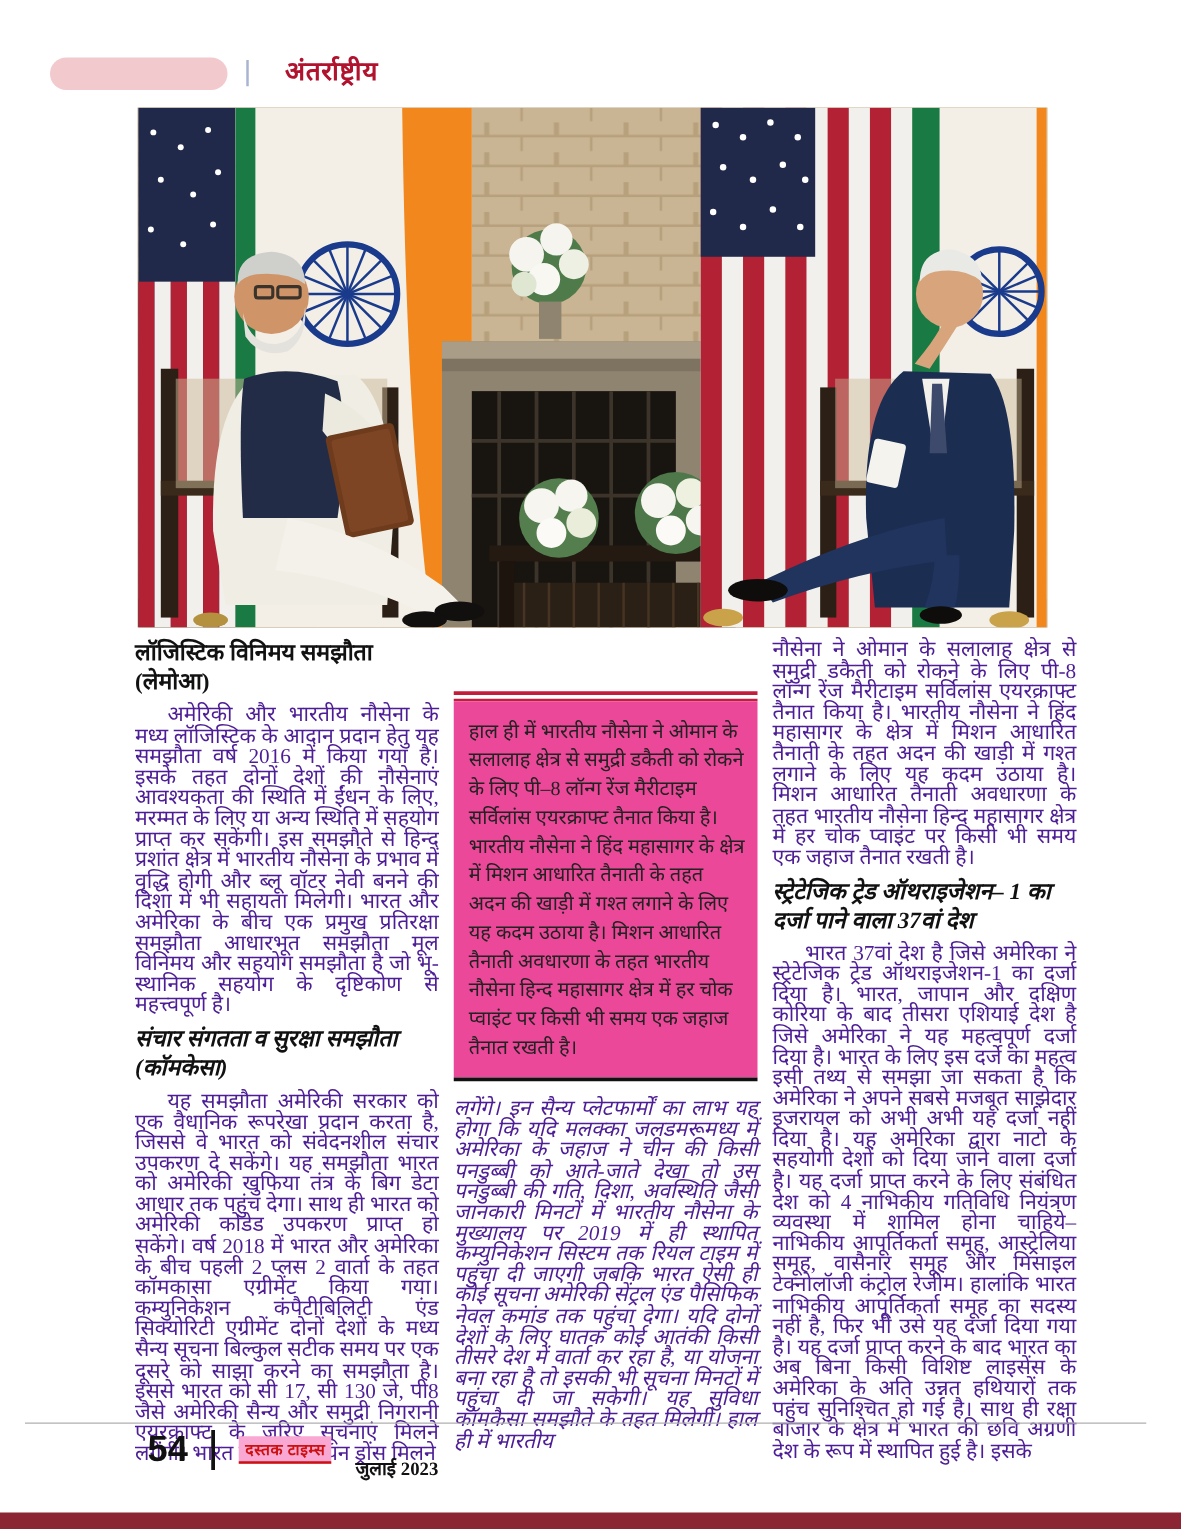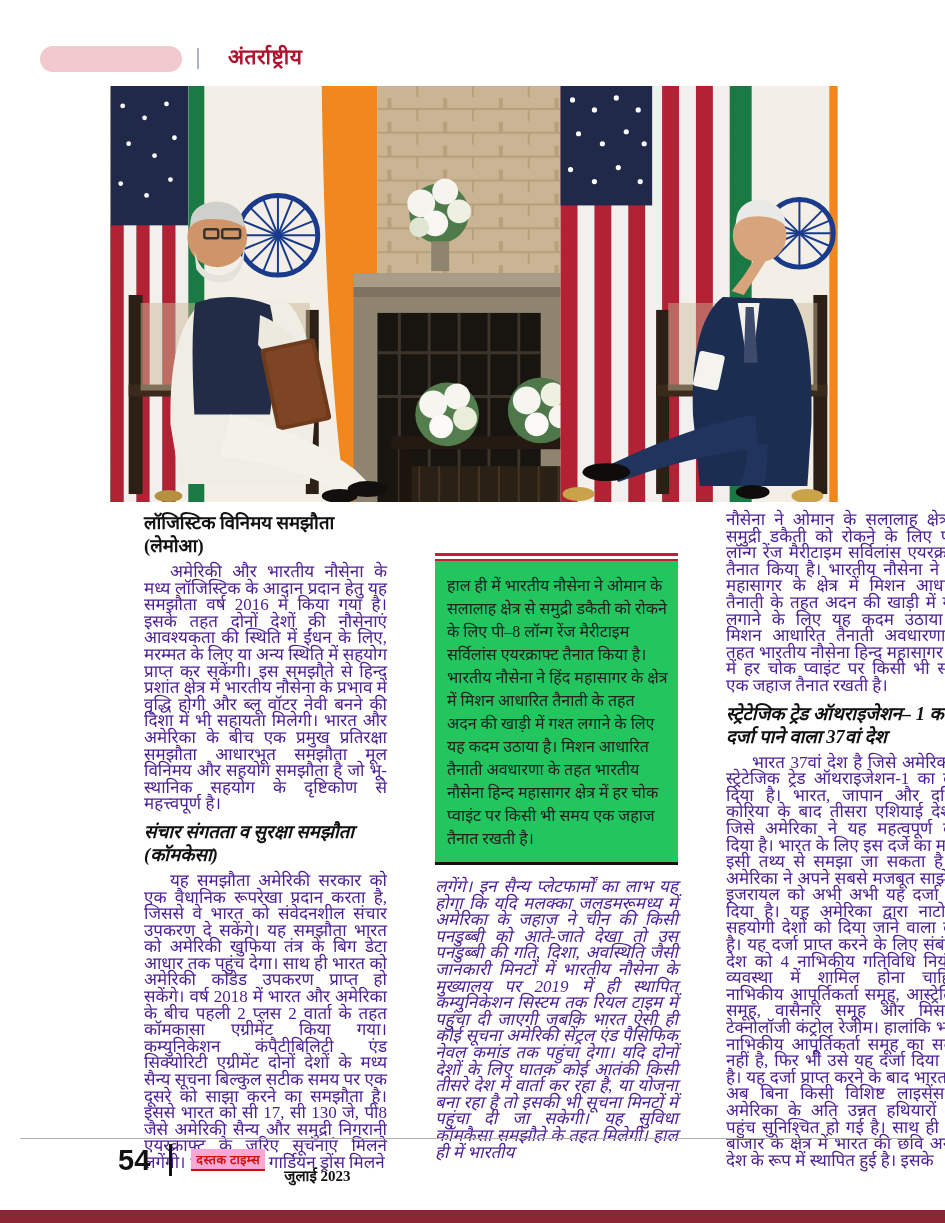--- a/index.html
+++ b/index.html
@@ -33,38 +33,38 @@
     position:absolute; left:110px; top:86px; width:728px; height:416px;
     background:#c9b493; overflow:hidden;
   }
   .photo svg { display:block; }
 
   
   .cols {
     position:absolute; left:108px; top:512px; width:752px; height:628px;
     display:flex; gap:12px;
   }
-  .col { width:243px; flex:0 0 243px;margin-left:36px; }
+  .col { width:243px; flex:0 0 243px; }
   .body-txt {
     font-size:17px; line-height:16.6px; text-align:justify;
     color:#4c1d95;
   }
   .indent { text-indent:26px; }
   .subhead {
     font-size:18.5px; line-height:23px; font-weight:bold; color:#111;
     margin-bottom:6px;
   }
   .subhead.mt { margin-top:8px;font-style:italic; }
 
   
   .pq-wrap { margin-top:41px; }
   .pq-redline { height:3px; background:#c41d3c; }
   .pq-redline.thin { height:2px; margin-top:3px; }
   .pq-box {
-    background:#22c55e; padding:13px 10px 12px 12px;
+    background:#ec4899; padding:13px 10px 12px 12px;
     font-size:16px; line-height:23px; color:#222;
     text-align:left;
   }
   .pq-blackline { height:3px; background:#111; }
   .pq-after { margin-top:14px;font-style:italic; }
 
   
   .foot-rule {
     position:absolute; left:20px; top:1138px; width:897px; height:1px;
     background:#b0b0b0;

